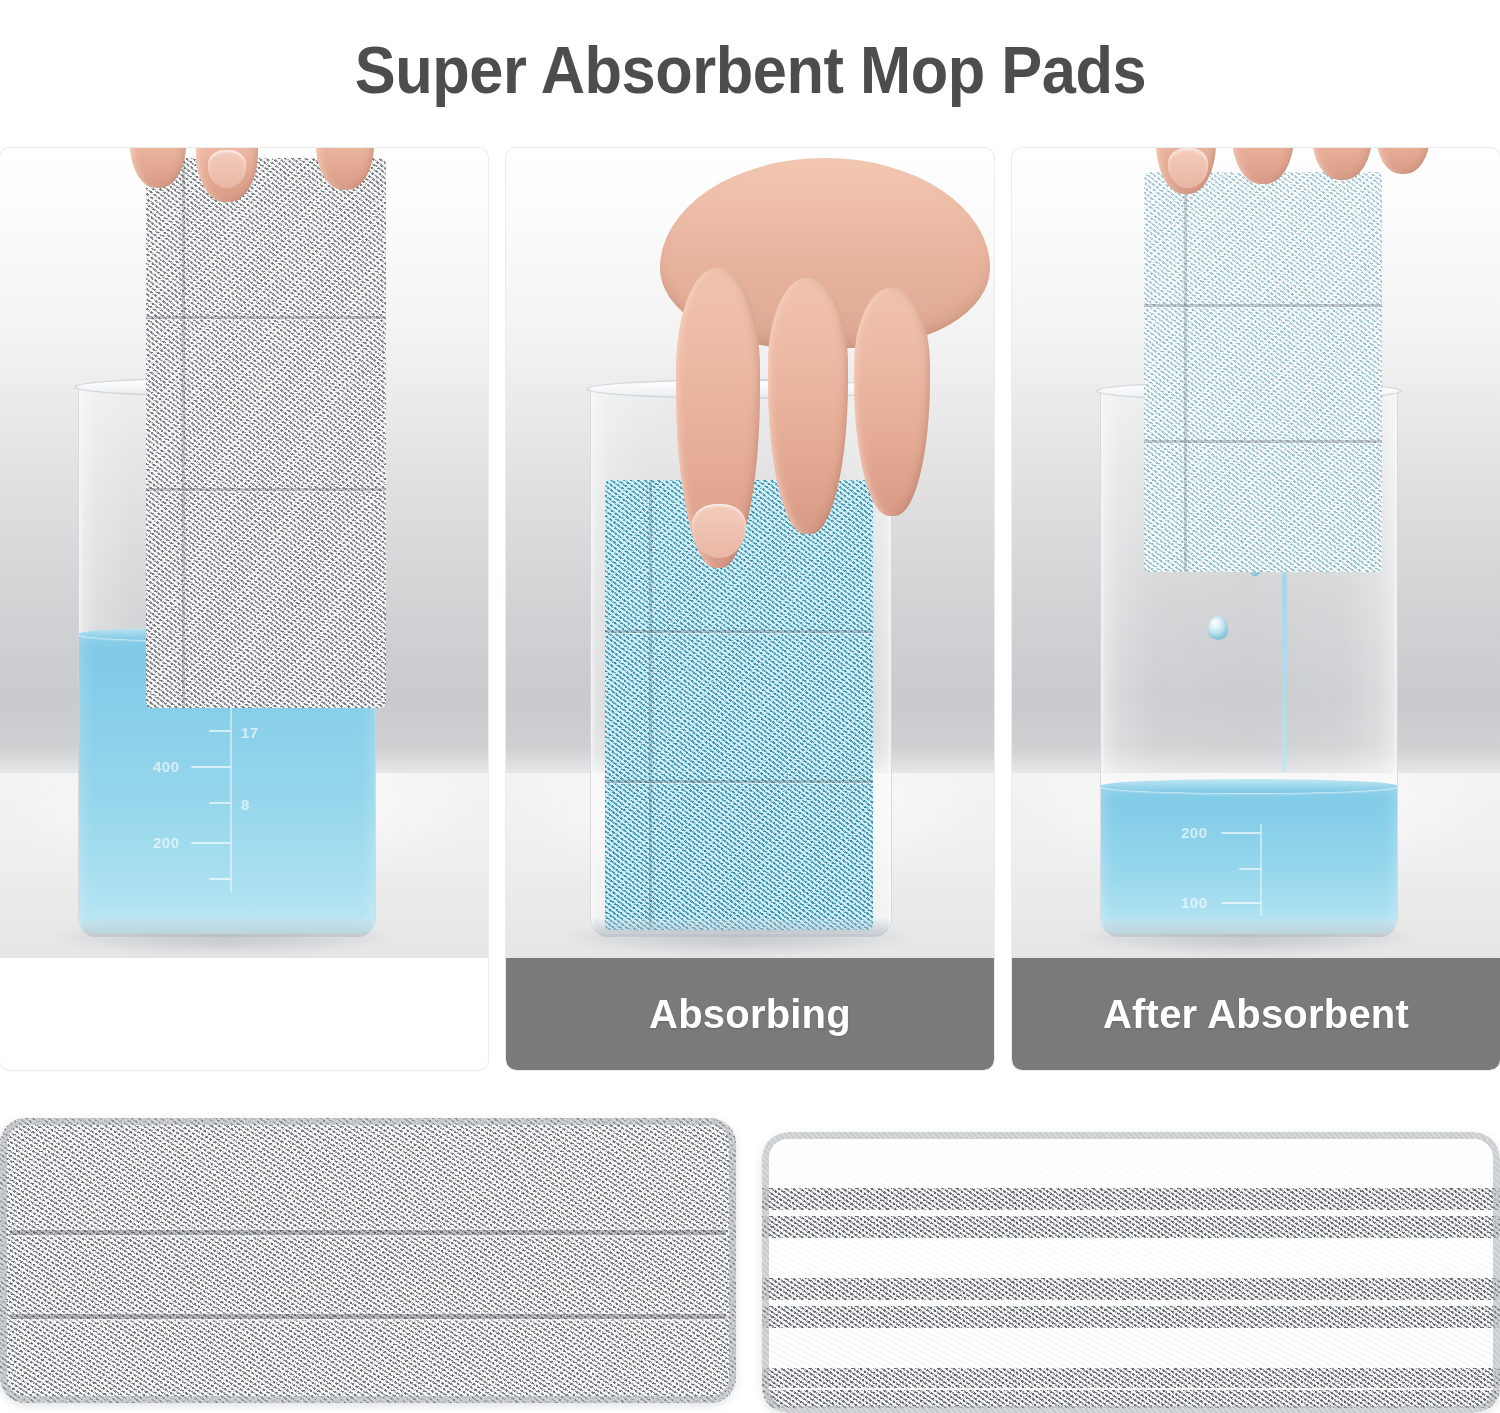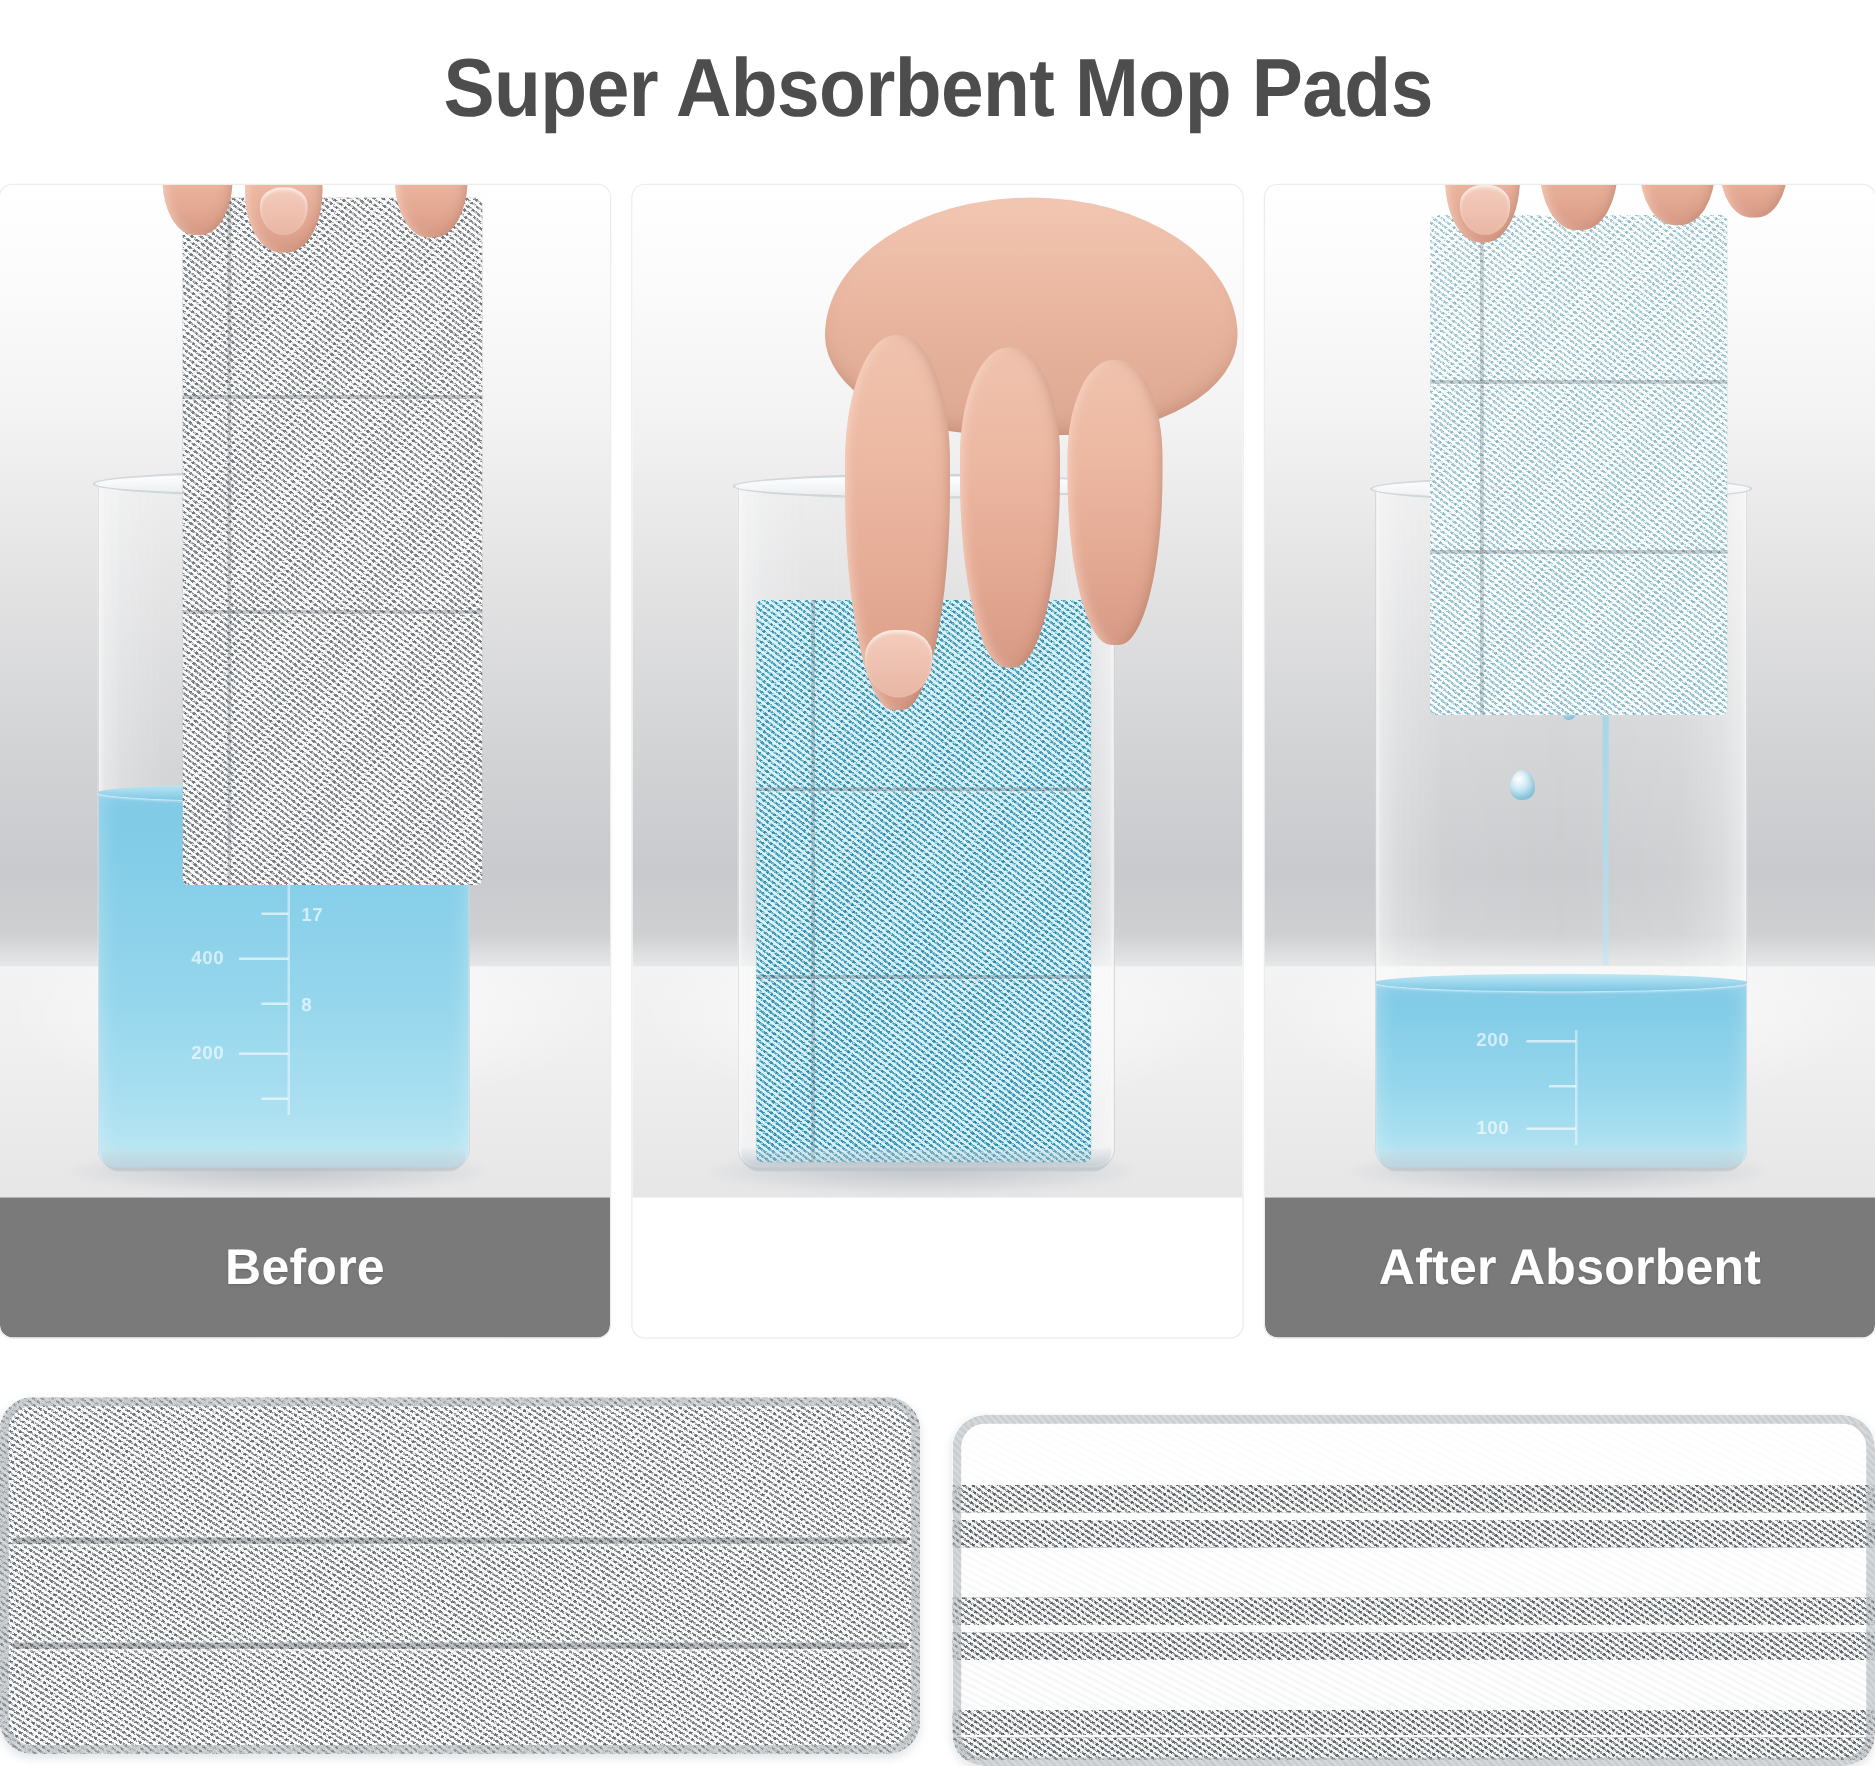--- a/index.html
+++ b/index.html
@@ -392,23 +392,20 @@
 
       <div class="hand" style="left:120px; top:0px; width:300px; height:90px;">
         <div class="finger" style="left:10px; top:-34px; width:56px; height:74px;"></div>
         <div class="finger" style="left:76px; top:-28px; width:62px; height:82px;">
           <div class="nail" style="left:12px; top:30px; width:38px; height:38px;"></div>
         </div>
         <div class="finger" style="left:196px; top:-34px; width:58px; height:76px;"></div>
       </div>
     </div>
 
-    <div class="caption">
-      <span class="caption-text">Before</span>
-    </div>
   </div>
 
   <div class="panel p2">
     <div class="photo">
       <div class="table-surface"></div>
 
       <div class="cup-shadow" style="left:62px; top:772px; width:340px; height:34px;"></div>
 
       <div class="cup" style="left:84px; top:238px; width:300px; height:548px;">
         <div class="cup-rim"></div>
@@ -425,20 +422,23 @@
       <div class="hand" style="left:106px; top:0px; width:380px; height:420px;">
         <div class="knuckle" style="left:48px; top:10px; width:330px; height:190px;"></div>
         <div class="finger" style="left:64px; top:120px; width:84px; height:300px;">
           <div class="nail" style="left:16px; top:236px; width:54px; height:54px;"></div>
         </div>
         <div class="finger" style="left:156px; top:130px; width:80px; height:256px;"></div>
         <div class="finger" style="left:242px; top:140px; width:76px; height:228px;"></div>
       </div>
     </div>
 
+    <div class="caption">
+      <span class="caption-text">Absorbing</span>
+    </div>
   </div>
 
   <div class="panel p3">
     <div class="photo">
       <div class="table-surface"></div>
 
       <div class="cup-shadow" style="left:70px; top:772px; width:330px; height:34px;"></div>
 
       <div class="cup" style="left:88px; top:240px; width:296px; height:546px;">
         <div class="cup-rim"></div>

